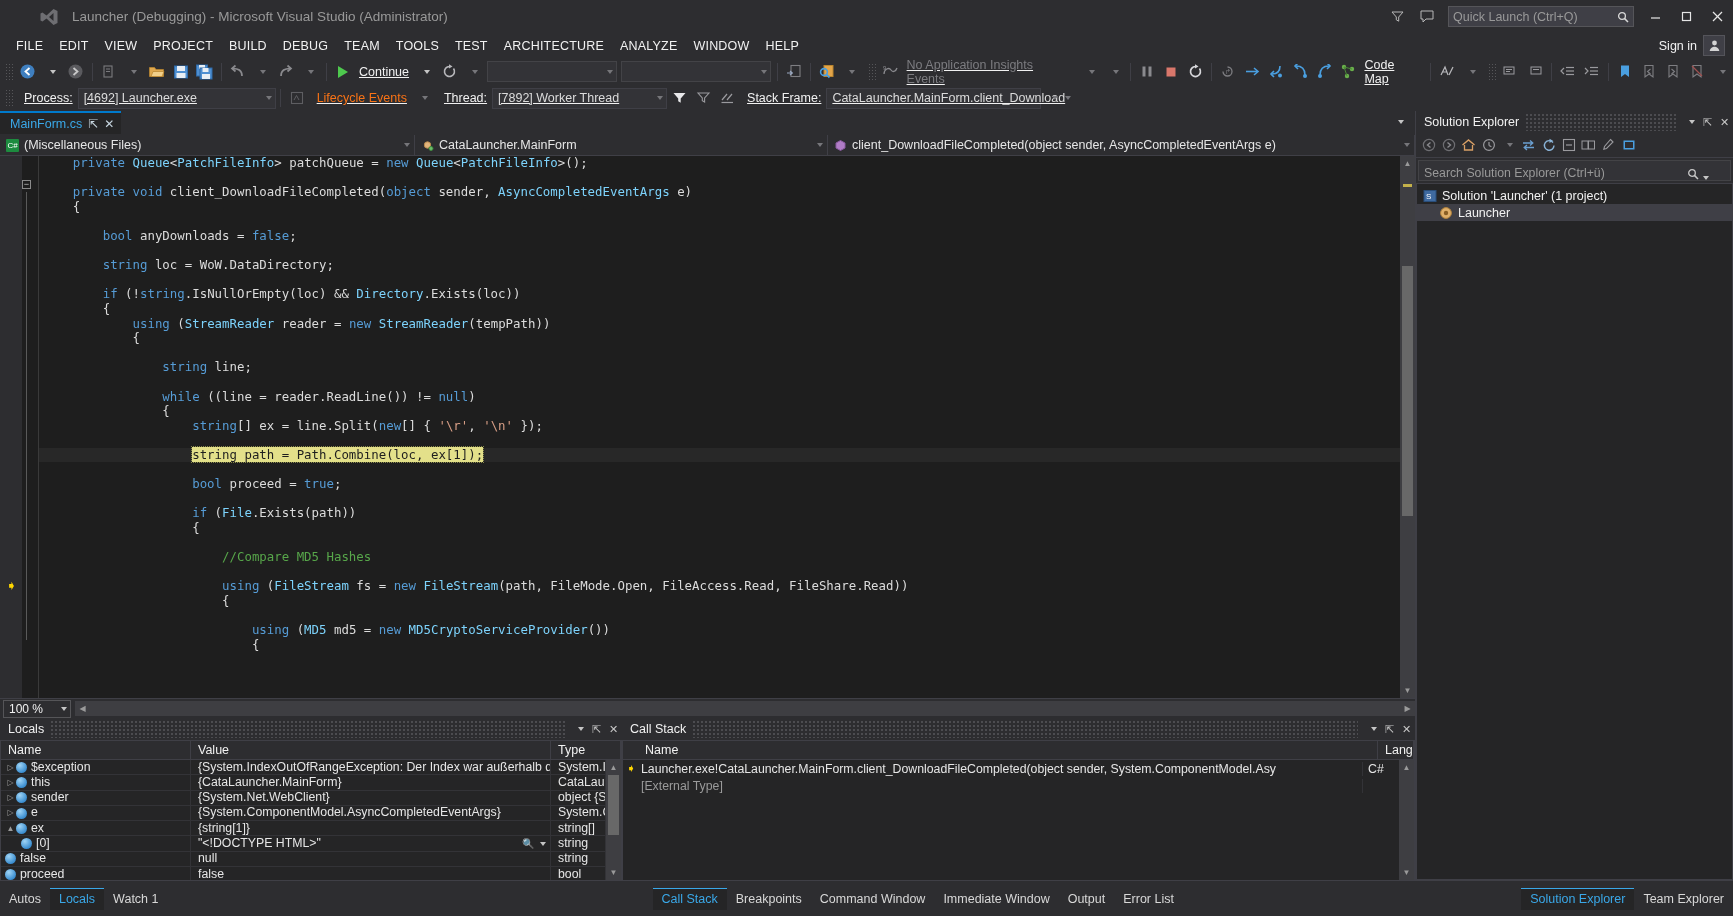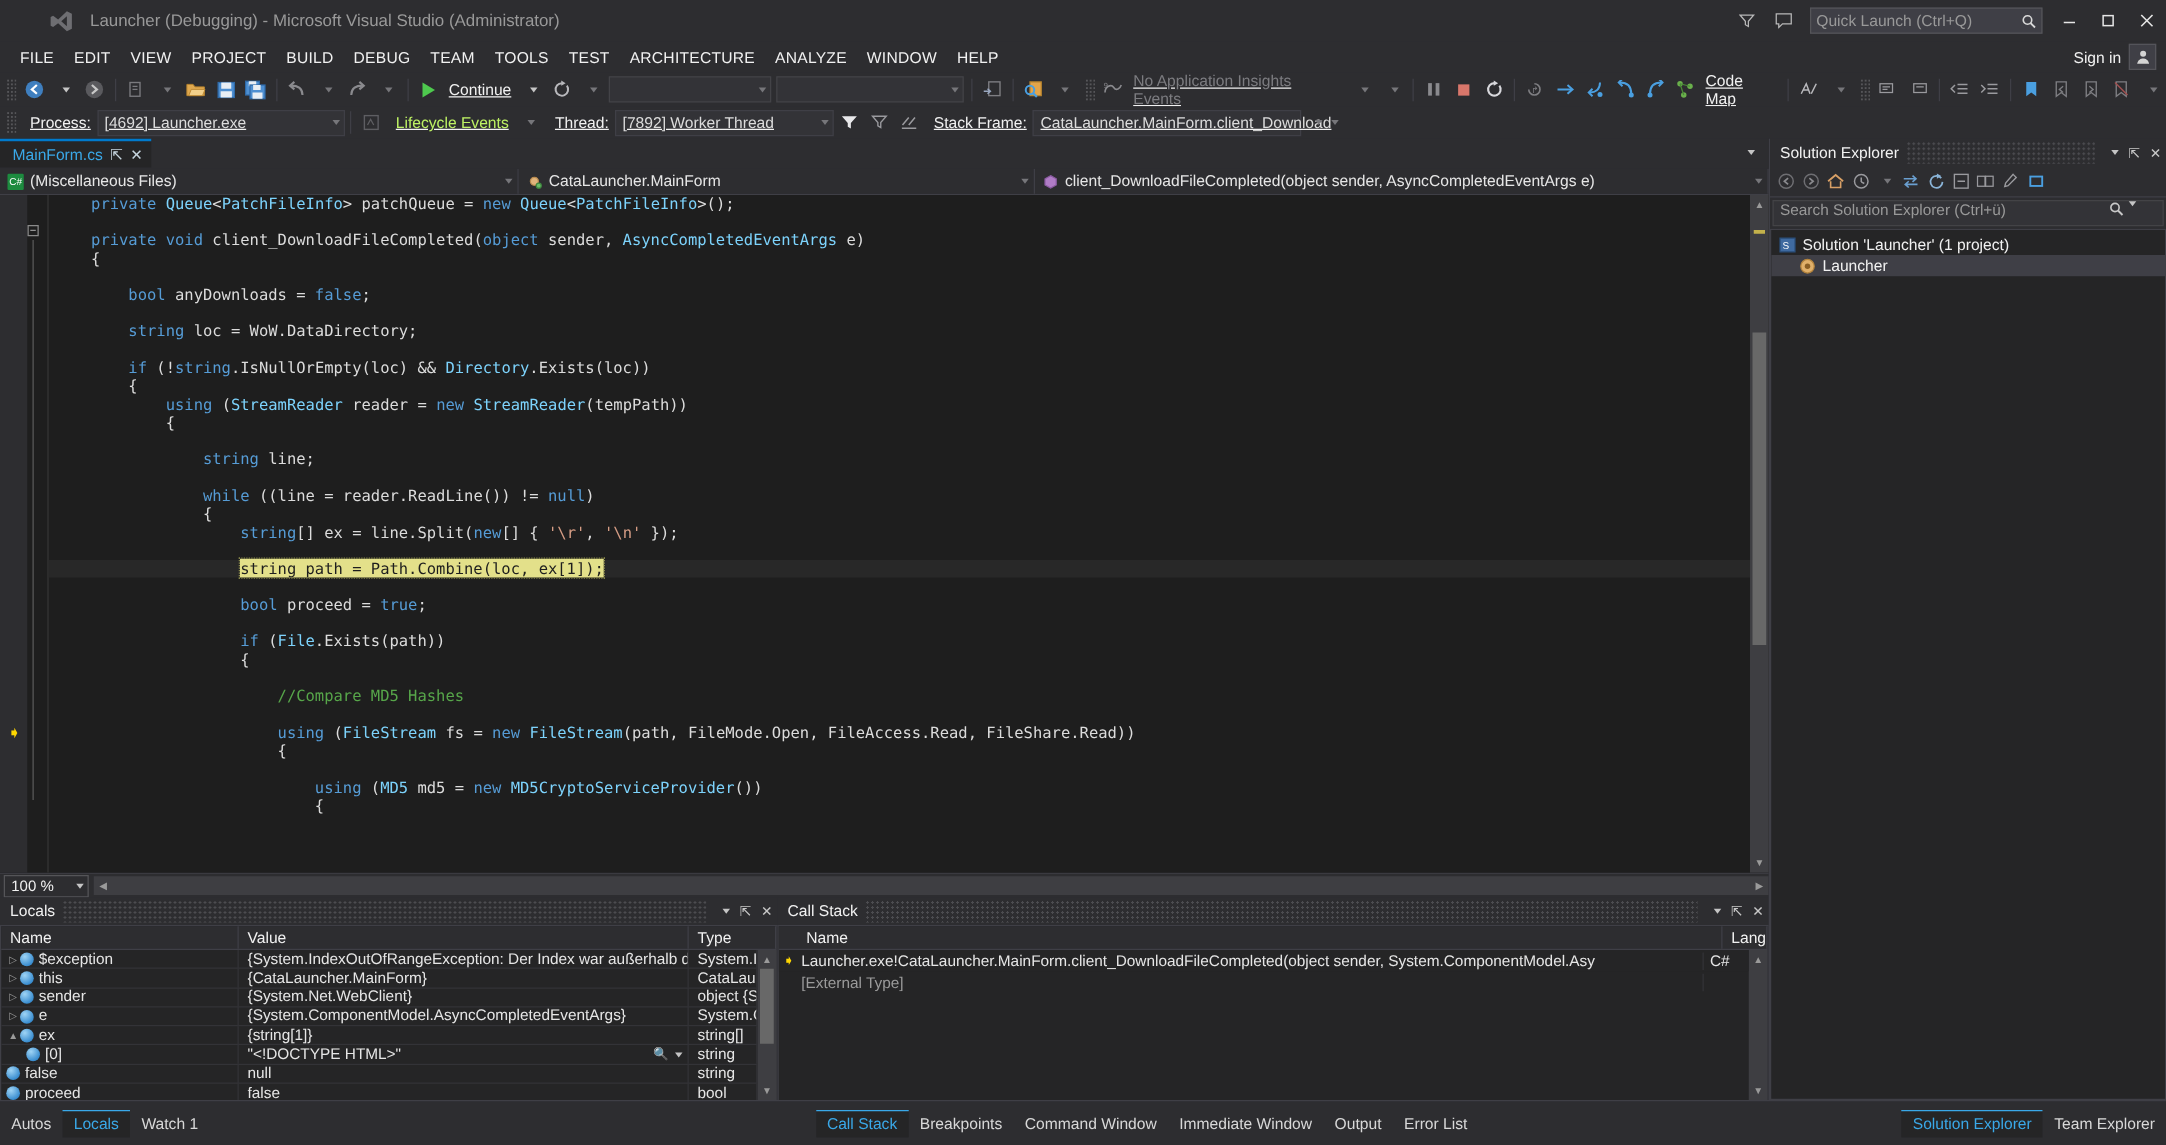--- a/index.html
+++ b/index.html
@@ -135,21 +135,21 @@
   .cs-arrow { width: 16px; text-align: center; color: #ffd700; font-size: 11px; flex: none; }
   .cs-name { flex: 1; overflow: hidden; white-space: nowrap; padding-left: 2px; border-right: 1px solid #333337; }
   .cs-lang { width: 36px; padding-left: 5px; overflow: hidden; white-space: nowrap; }
   .gray { color: #9a9a9a; }
 
   
   .right-col { width: 318px; display: flex; flex-direction: column; flex: none; background: #2d2d30; border-left: 1px solid #3f3f46; }
   .se-head { height: 22px; display: flex; align-items: center; padding-left: 8px; }
   .se-toolbar { height: 25px; display: flex; align-items: center; gap: 1px; padding-left: 3px; border-bottom: 1px solid #3f3f46; }
   .se-btn { width: 19px; height: 20px; display: flex; align-items: center; justify-content: center; color: #b9b9bb; }
-  .se-search { height: 21px; margin: 2px 2px; background: #333337; border: 1px solid #434346; display: flex; align-items: flex-start; padding: 0 21px 0 5px; }
+  .se-search { height: 21px; margin: 2px 2px; background: #333337; border: 1px solid #434346; display: flex; align-items: flex-end; padding: 0 21px 0 5px; }
   .se-search .ph { color: #999; font-size: 12.3px; flex: 1; }
   .se-tree { flex: 1; background: #252526; border: 1px solid #3f3f46; padding-top: 3px; overflow: hidden; }
   .se-node { height: 17px; display: flex; align-items: center; font-size: 12.5px; color: #f1f1f1; padding-left: 6px; }
   .se-node.sel { background: #3f3f46; }
   .se-node.child { padding-left: 22px; }
 
   
   .statusbar { height: 36px; display: flex; align-items: center; background: #2d2d30; flex: none; border-top: 1px solid #3f3f46; }
   .sb-tab { padding: 0 9px; height: 22px; display: flex; align-items: center; font-size: 12.5px; color: #d8d8d8; }
   .sb-tab.active { color: #3aa8e8; border-top: 1px solid #3aa8e8; background: #252526; }
@@ -497,21 +497,21 @@
       <span>[4692] Launcher.exe</span>
         <span class="caret dim"></span>
     </div>
     <div class="tsep"></div>
     <div class="tbtn">
       <svg width="14" height="14" viewBox="0 0 14 14">
           <rect x="1.5" y="1.5" width="11" height="11" fill="none" stroke="#5e5e62" stroke-width="1.1"></rect>
           <path d="M4 9 L6.5 4.5 L9 9" fill="none" stroke="#5e5e62" stroke-width="1"></path>
         </svg>
     </div>
-    <span class="lbl-inline dim" style="color:#bef264">Lifecycle Events</span>
+    <span class="lbl-inline dim" style="color:#f97316">Lifecycle Events</span>
     <div class="tbtn">
         <span class="caret dim"></span>
       </div>
     <span class="lbl-inline">Thread:</span>
     <div class="tcombo" style="width:175px">
       <span>[7892] Worker Thread</span>
         <span class="caret dim"></span>
     </div>
     <div class="tbtn">
       <svg width="15" height="14" viewBox="0 0 15 14">

